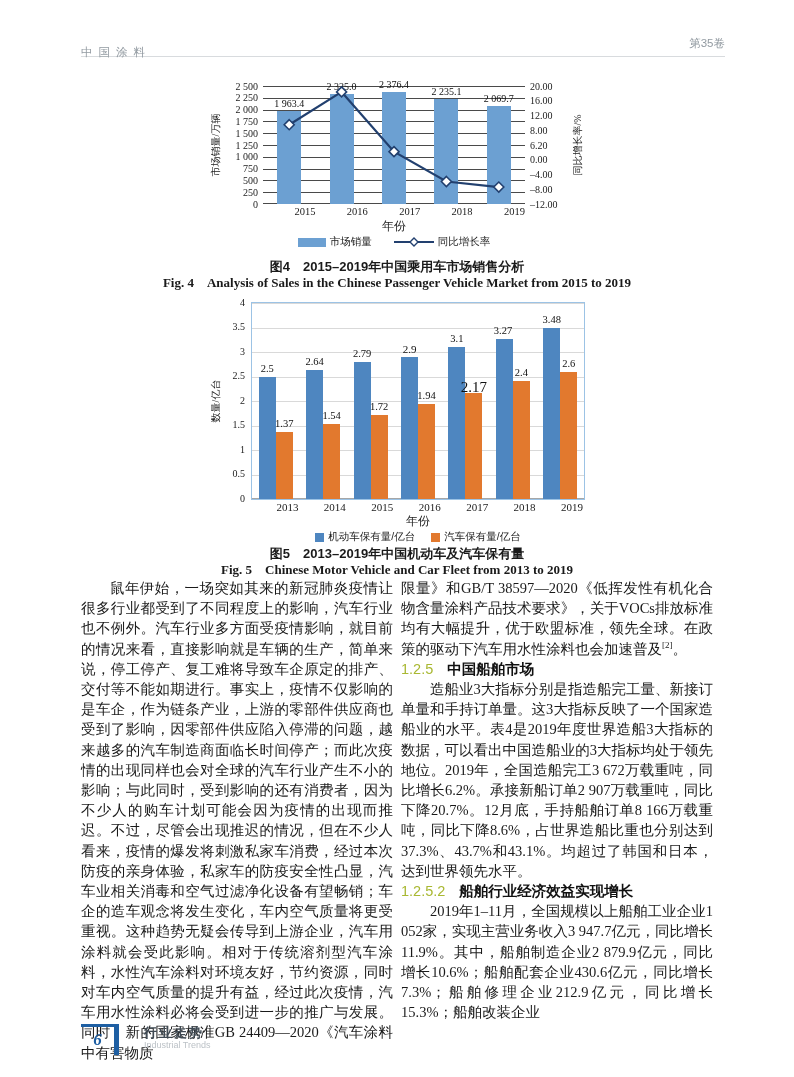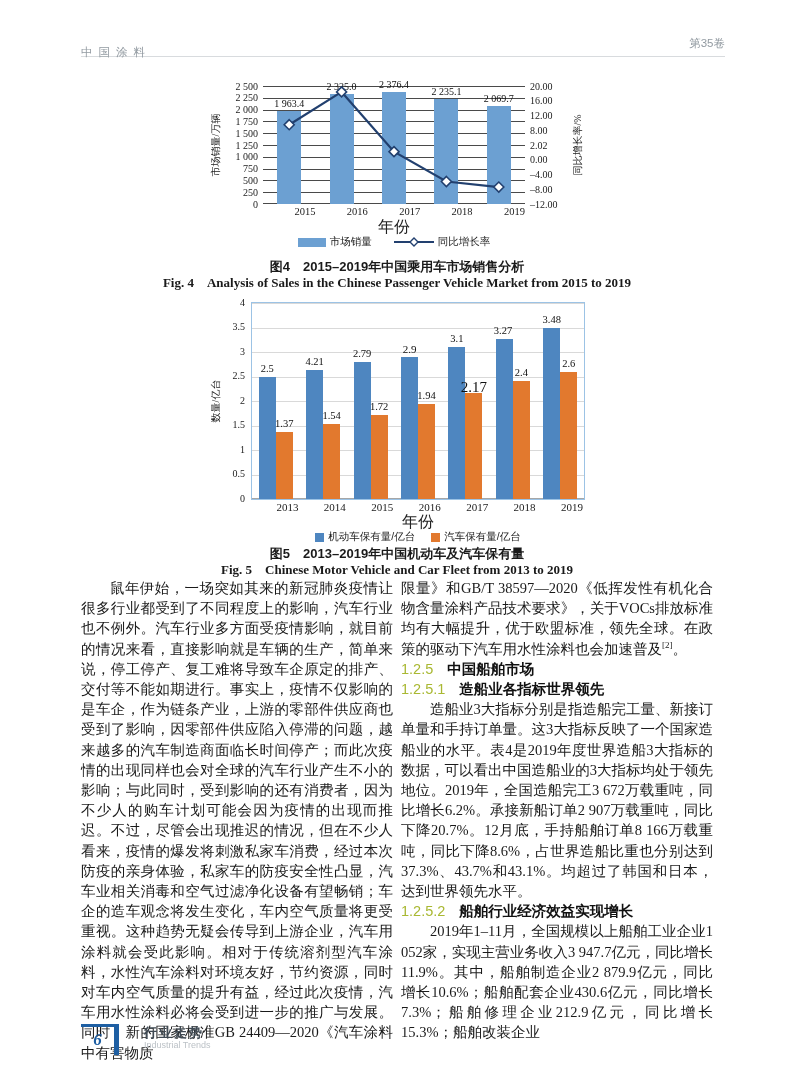--- a/index.html
+++ b/index.html
@@ -20,21 +20,21 @@
   .ticks{position:relative;font-size:10px;color:#222;}
   .ticks span{position:absolute;white-space:nowrap;}
   .plot{position:relative;background:#fff;}
   .gl1{position:absolute;left:0;right:0;height:1px;background:#4a4a4a;}
   .gl2{position:absolute;left:0;right:0;height:1px;background:#d9d9d9;}
   .bar{position:absolute;bottom:0;}
   .blab{position:absolute;text-align:center;font-size:10px;white-space:nowrap;color:#111;}
   .lineSvg{position:absolute;left:0;top:0;overflow:visible;}
   .xlabels{position:relative;height:14px;font-size:10.5px;color:#222;margin-top:2px;}
   .xlabels span{position:absolute;top:0;text-align:right;}
-  .axis-title{text-align:center;font-size:16px;color:#222;height:14px;line-height:13px;}
+  .axis-title{text-align:center;font-size:12px;color:#222;height:14px;line-height:13px;}
   .legendrow{display:flex;justify-content:center;align-items:center;gap:22px;height:16px;
      font-family:"Liberation Sans","DejaVu Sans",sans-serif;font-size:10.5px;color:#222;}
   .legendrow .it{display:flex;align-items:center;gap:4px;}
   .caption{position:absolute;left:0;width:794px;text-align:center;font-weight:bold;}
   .cap-zh{font-family:"Liberation Sans","DejaVu Sans",sans-serif;font-size:13px;}
   .cap-en{font-family:"Liberation Serif","DejaVu Serif",serif;font-size:13px;}
   
   .cols{position:absolute;top:578px;left:81px;width:632px;display:grid;
         grid-template-columns:312px 312px;column-gap:8px;}
   .col{text-align:justify;font-size:14.5px;line-height:20.2px;}
@@ -111,21 +111,21 @@
               <polygon points="131,60.6375 136,65.6375 131,70.6375 126,65.6375" fill="#fff" stroke="#22406F" stroke-width="1.6"></polygon>
               <polygon points="183.39999999999998,90.50625 188.39999999999998,95.50625 183.39999999999998,100.50625 178.39999999999998,95.50625" fill="#fff" stroke="#22406F" stroke-width="1.6"></polygon>
               <polygon points="235.79999999999998,96.0375 240.79999999999998,101.0375 235.79999999999998,106.0375 230.79999999999998,101.0375" fill="#fff" stroke="#22406F" stroke-width="1.6"></polygon>
             </svg>
           </div>
         <div class="ticks" id="c1-tr" style="width:46px;">
             <span style="left: 5px; top: -5.5px;">20.00</span>
             <span style="left: 5px; top: 9.25px;">16.00</span>
             <span style="left: 5px; top: 24px;">12.00</span>
             <span style="left: 5px; top: 38.75px;">8.00</span>
-            <span style="left: 5px; top: 53.5px;">2.02</span>
+            <span style="left: 5px; top: 53.5px;">6.20</span>
             <span style="left: 5px; top: 68.25px;">0.00</span>
             <span style="left: 5px; top: 83px;">–4.00</span>
             <span style="left: 5px; top: 97.75px;">–8.00</span>
             <span style="left: 5px; top: 112.5px;">–12.00</span>
           </div>
         <div class="vlabel">
           <span>同比增长率/%</span>
           </div>
       </div>
       <div class="xlabels" id="c1-xl" style="margin-left:54px;width:262px;">
@@ -180,21 +180,21 @@
             <div class="gl2" style="top: 98px;"></div>
             <div class="gl2" style="top: 123px;"></div>
             <div class="gl2" style="top: 147px;"></div>
             <div class="gl2" style="top: 172px;"></div>
             <div class="gl2" style="top: 195px; background: rgb(166, 166, 166);"></div>
             <div class="bar" style="left: 6.71429px; width: 17px; height: 122.5px; background: rgb(78, 134, 192);"></div>
             <div class="blab" style="left: -9.78571px; width: 50px; top: 59.5px; font-size: 10.5px;">2.5</div>
             <div class="bar" style="left: 23.7143px; width: 17px; height: 67.13px; background: rgb(226, 121, 46);"></div>
             <div class="blab" style="left: 7.21429px; width: 50px; top: 114.87px; font-size: 10.5px;">1.37</div>
             <div class="bar" style="left: 54.1429px; width: 17px; height: 129.36px; background: rgb(78, 134, 192);"></div>
-            <div class="blab" style="left: 37.6429px; width: 50px; top: 52.64px; font-size: 10.5px;">4.21</div>
+            <div class="blab" style="left: 37.6429px; width: 50px; top: 52.64px; font-size: 10.5px;">2.64</div>
             <div class="bar" style="left: 71.1429px; width: 17px; height: 75.46px; background: rgb(226, 121, 46);"></div>
             <div class="blab" style="left: 54.6429px; width: 50px; top: 106.54px; font-size: 10.5px;">1.54</div>
             <div class="bar" style="left: 101.571px; width: 17px; height: 136.71px; background: rgb(78, 134, 192);"></div>
             <div class="blab" style="left: 85.0714px; width: 50px; top: 45.29px; font-size: 10.5px;">2.79</div>
             <div class="bar" style="left: 118.571px; width: 17px; height: 84.28px; background: rgb(226, 121, 46);"></div>
             <div class="blab" style="left: 102.071px; width: 50px; top: 97.72px; font-size: 10.5px;">1.72</div>
             <div class="bar" style="left: 149px; width: 17px; height: 142.1px; background: rgb(78, 134, 192);"></div>
             <div class="blab" style="left: 132.5px; width: 50px; top: 39.9px; font-size: 11px;">2.9</div>
             <div class="bar" style="left: 166px; width: 17px; height: 95.06px; background: rgb(226, 121, 46);"></div>
             <div class="blab" style="left: 149.5px; width: 50px; top: 86.94px; font-size: 10.5px;">1.94</div>
@@ -238,21 +238,20 @@
   <div class="caption cap-zh" style="top:545px;">图5　2013–2019年中国机动车及汽车保有量</div>
   <div class="caption cap-en" style="top:561px;">Fig. 5　Chinese Motor Vehicle and Car Fleet from 2013 to 2019</div>
 
   <div class="cols">
     <div class="col" id="col-left">
         <p class="para ind">鼠年伊始，一场突如其来的新冠肺炎疫情让很多行业都受到了不同程度上的影响，汽车行业也不例外。汽车行业多方面受疫情影响，就目前的情况来看，直接影响就是车辆的生产，简单来说，停工停产、复工难将导致车企原定的排产、交付等不能如期进行。事实上，疫情不仅影响的是车企，作为链条产业，上游的零部件供应商也受到了影响，因零部件供应陷入停滞的问题，越来越多的汽车制造商面临长时间停产；而此次疫情的出现同样也会对全球的汽车行业产生不小的影响；与此同时，受到影响的还有消费者，因为不少人的购车计划可能会因为疫情的出现而推迟。不过，尽管会出现推迟的情况，但在不少人看来，疫情的爆发将刺激私家车消费，经过本次防疫的亲身体验，私家车的防疫安全性凸显，汽车业相关消毒和空气过滤净化设备有望畅销；车企的造车观念将发生变化，车内空气质量将更受重视。这种趋势无疑会传导到上游企业，汽车用涂料就会受此影响。相对于传统溶剂型汽车涂料，水性汽车涂料对环境友好，节约资源，同时对车内空气质量的提升有益，经过此次疫情，汽车用水性涂料必将会受到进一步的推广与发展。同时，新的国家标准GB 24409—2020《汽车涂料中有害物质</p>
       </div>
     <div class="col" id="col-right">
         <p class="para">限量》和GB/T 38597—2020《低挥发性有机化合物含量涂料产品技术要求》，关于VOCs排放标准均有大幅提升，优于欧盟标准，领先全球。在政策的驱动下汽车用水性涂料也会加速普及<sup>[2]</sup>。</p>
         <div class="h3"><span class="hnum">1.2.5</span><span class="htitle">中国船舶市场</span></div>
-        <div class="h3"><span class="hnum">1.2.5.1</span><span class="htitle">造船业各指标世界领先</span></div>
         <p class="para ind">造船业3大指标分别是指造船完工量、新接订单量和手持订单量。这3大指标反映了一个国家造船业的水平。表4是2019年度世界造船3大指标的数据，可以看出中国造船业的3大指标均处于领先地位。2019年，全国造船完工3 672万载重吨，同比增长6.2%。承接新船订单2 907万载重吨，同比下降20.7%。12月底，手持船舶订单8 166万载重吨，同比下降8.6%，占世界造船比重也分别达到37.3%、43.7%和43.1%。均超过了韩国和日本，达到世界领先水平。</p>
         <div class="h3"><span class="hnum">1.2.5.2</span><span class="htitle">船舶行业经济效益实现增长</span></div>
         <p class="para ind">2019年1–11月，全国规模以上船舶工业企业1 052家，实现主营业务收入3 947.7亿元，同比增长11.9%。其中，船舶制造企业2 879.9亿元，同比增长10.6%；船舶配套企业430.6亿元，同比增长7.3%；船舶修理企业212.9亿元，同比增长15.3%；船舶改装企业</p>
       </div>
   </div>
 
   <div class="footer">
     <div class="fnum">6</div>
     <div class="fbar"></div>
     <div class="fsec">

